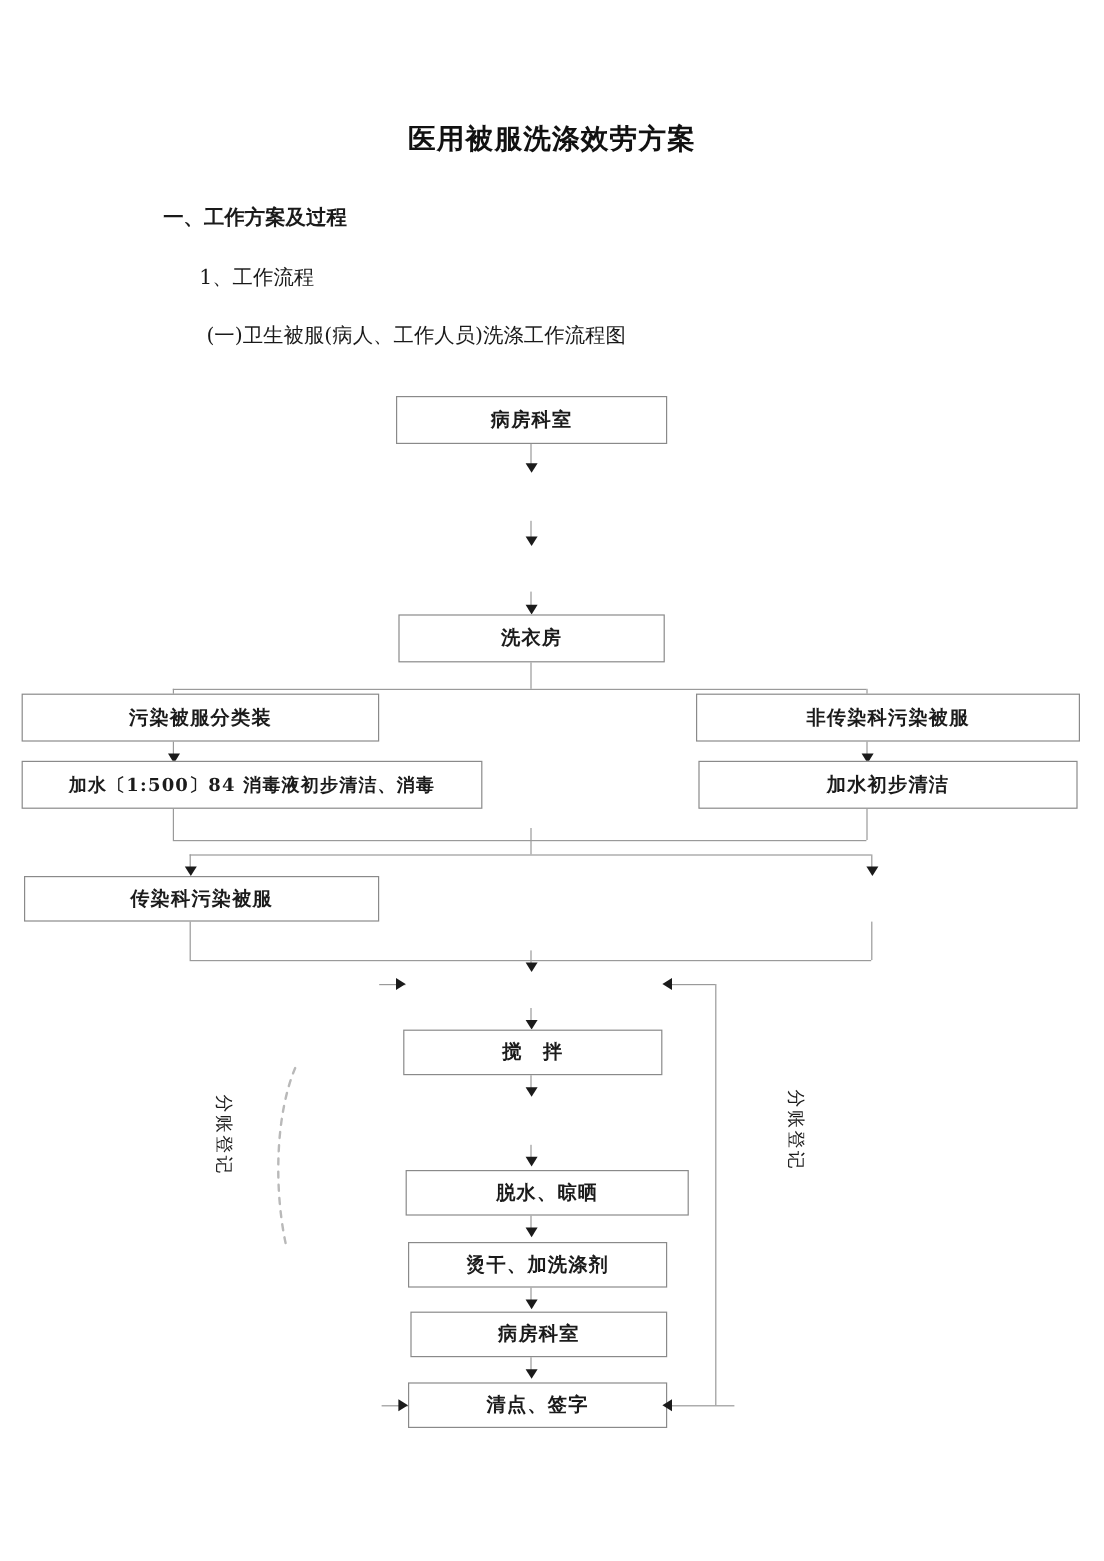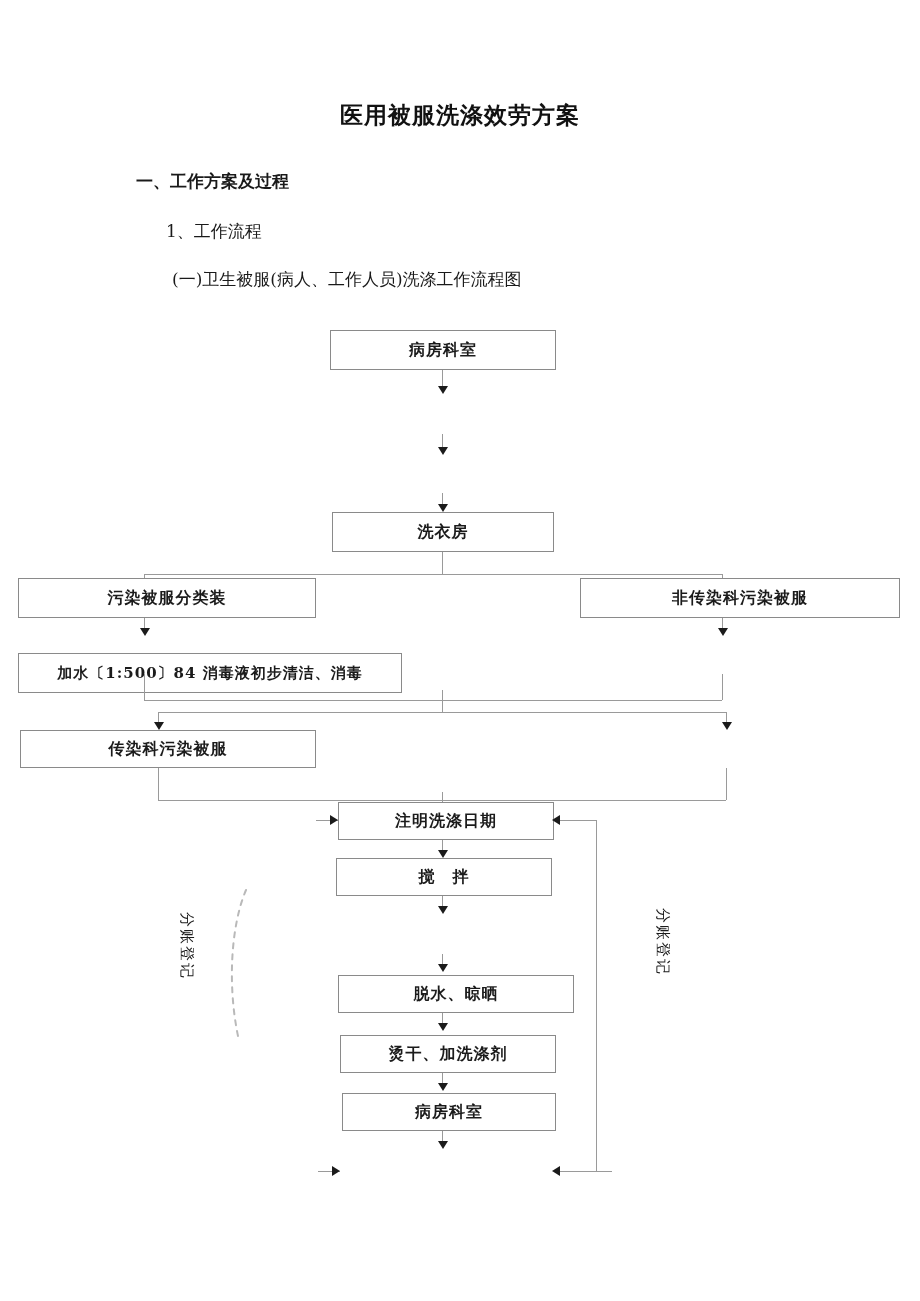--- a/index.html
+++ b/index.html
@@ -167,22 +167,23 @@
   <div class="node" style="left:18px; top:578px; width:298px; height:40px;">污染被服分类装</div>
 
   <div class="node" style="left:580px; top:578px; width:320px; height:40px;">非传染科污染被服</div>
 
   <div class="vline" style="left:144px; top:618px; height:12px;"></div>
   <div class="arrow-down" style="left:140px; top:628px;"></div>
 
   <div class="vline" style="left:722px; top:618px; height:12px;"></div>
   <div class="arrow-down" style="left:718px; top:628px;"></div>
 
-  <div class="node small" style="left:18px; top:634px; width:384px; height:40px;margin-top:19px;">加水〔1:500〕84 消毒液初步清洁、消毒</div>
-
+  <div class="node small" style="left:18px; top:634px; width:384px; height:40px;">加水〔1:500〕84 消毒液初步清洁、消毒</div>
+
+  <div class="node" style="left:582px; top:634px; width:316px; height:40px;">加水初步清洁</div>
 
   <div class="vline" style="left:144px; top:674px; height:26px;"></div>
   <div class="vline" style="left:722px; top:674px; height:26px;"></div>
   <div class="hline" style="left:144px; top:700px; width:578px;"></div>
   <div class="vline" style="left:442px; top:690px; height:22px;"></div>
 
   <div class="hline" style="left:158px; top:712px; width:568px;"></div>
   <div class="vline" style="left:158px; top:712px; height:12px;"></div>
   <div class="arrow-down" style="left:154px; top:722px;"></div>
   <div class="vline" style="left:726px; top:712px; height:12px;"></div>
@@ -190,21 +191,20 @@
 
   <div class="node" style="left:20px; top:730px; width:296px; height:38px;">传染科污染被服</div>
 
 
   <div class="vline" style="left:158px; top:768px; height:32px;"></div>
   <div class="vline" style="left:726px; top:768px; height:32px;"></div>
   <div class="hline" style="left:158px; top:800px; width:568px;"></div>
   <div class="vline" style="left:442px; top:792px; height:12px;"></div>
   <div class="arrow-down" style="left:438px; top:802px;"></div>
 
-  <div class="node" style="left:338px; top:802px; width:216px; height:38px;">注明洗涤日期</div>
 
   <div class="vline" style="left:442px; top:840px; height:12px;"></div>
   <div class="arrow-down" style="left:438px; top:850px;"></div>
 
   <div class="node" style="left:336px; top:858px; width:216px; height:38px;">搅　拌</div>
 
   <div class="vline" style="left:442px; top:896px; height:12px;"></div>
   <div class="arrow-down" style="left:438px; top:906px;"></div>
 
 
@@ -219,20 +219,21 @@
   <div class="node" style="left:340px; top:1035px; width:216px; height:38px;">烫干、加洗涤剂</div>
 
   <div class="vline" style="left:442px; top:1073px; height:12px;"></div>
   <div class="arrow-down" style="left:438px; top:1083px;"></div>
 
   <div class="node" style="left:342px; top:1093px; width:214px; height:38px;">病房科室</div>
 
   <div class="vline" style="left:442px; top:1131px; height:12px;"></div>
   <div class="arrow-down" style="left:438px; top:1141px;"></div>
 
+  <div class="node" style="left:340px; top:1152px; width:216px; height:38px;">清点、签字</div>
 
   <div class="hline" style="left:556px; top:1171px; width:56px;"></div>
   <div class="vline" style="left:596px; top:820px; height:351px;"></div>
   <div class="hline" style="left:556px; top:820px; width:40px;"></div>
   <div class="arrow-left" style="left:552px; top:815px;"></div>
   <div class="arrow-left" style="left:552px; top:1166px;"></div>
 
   <div class="hline" style="left:316px; top:820px; width:22px;"></div>
   <div class="arrow-right" style="left:330px; top:815px;"></div>
   <div class="hline" style="left:318px; top:1171px; width:22px;"></div>

